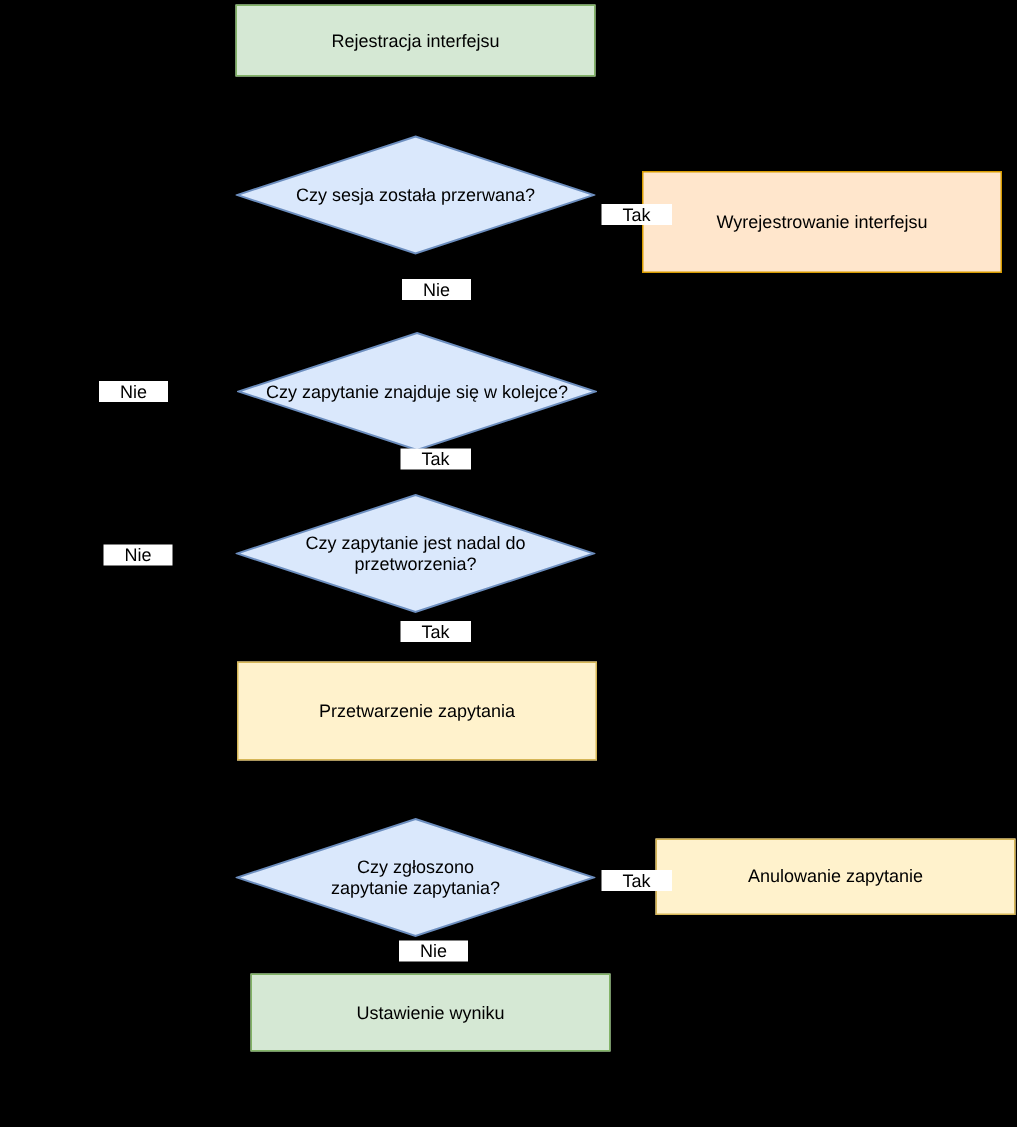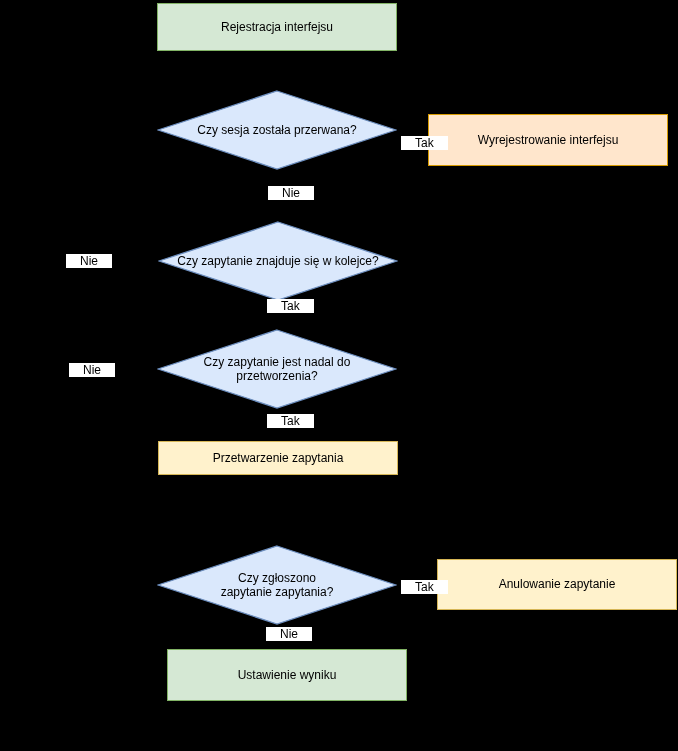--- a/index.html
+++ b/index.html
@@ -51,24 +51,24 @@
     background: #ffffff;
     color: #000000;
     padding: 0 14px;
     font-size: 12px;
     line-height: 14px;
     white-space: nowrap;
   }
   
   #n-start      { left: 157px; top: 3px;   width: 240px; height: 48px; }
   #n-d-session  { left: 157px; top: 90px; width: 240px; height: 80px; }
-  #n-unregister { left: 428px; top: 114px; width: 240px; height: 52px; }
+  #n-unregister { left: 428px; top: 114px; width: 240px; height: 68px; }
   #n-d-queue    { left: 158px; top: 221px; width: 240px; height: 80px; text-align: right; }
   #n-d-pending  { left: 157px; top: 329px; width: 240px; height: 80px; align-items: center; }
-  #n-process    { left: 158px; top: 441px; width: 240px; height: 34px; }
+  #n-process    { left: 158px; top: 441px; width: 240px; height: 66px; }
   #n-d-cancel   { left: 157px; top: 545px; width: 240px; height: 80px; }
   #n-cancel     { left: 437px; top: 559px; width: 240px; height: 51px; }
   #n-result     { left: 167px; top: 649px; width: 240px; height: 52px; }
   
   #el-session-tak { left: 401px; top: 136px; }
   #el-session-nie { left: 268px; top: 186px; }
   #el-queue-nie   { left: 66px;  top: 254px; }
   #el-queue-tak   { left: 267px; top: 299px; }
   #el-pending-nie { left: 69px;  top: 363px; }
   #el-pending-tak { left: 267px; top: 414px; }

